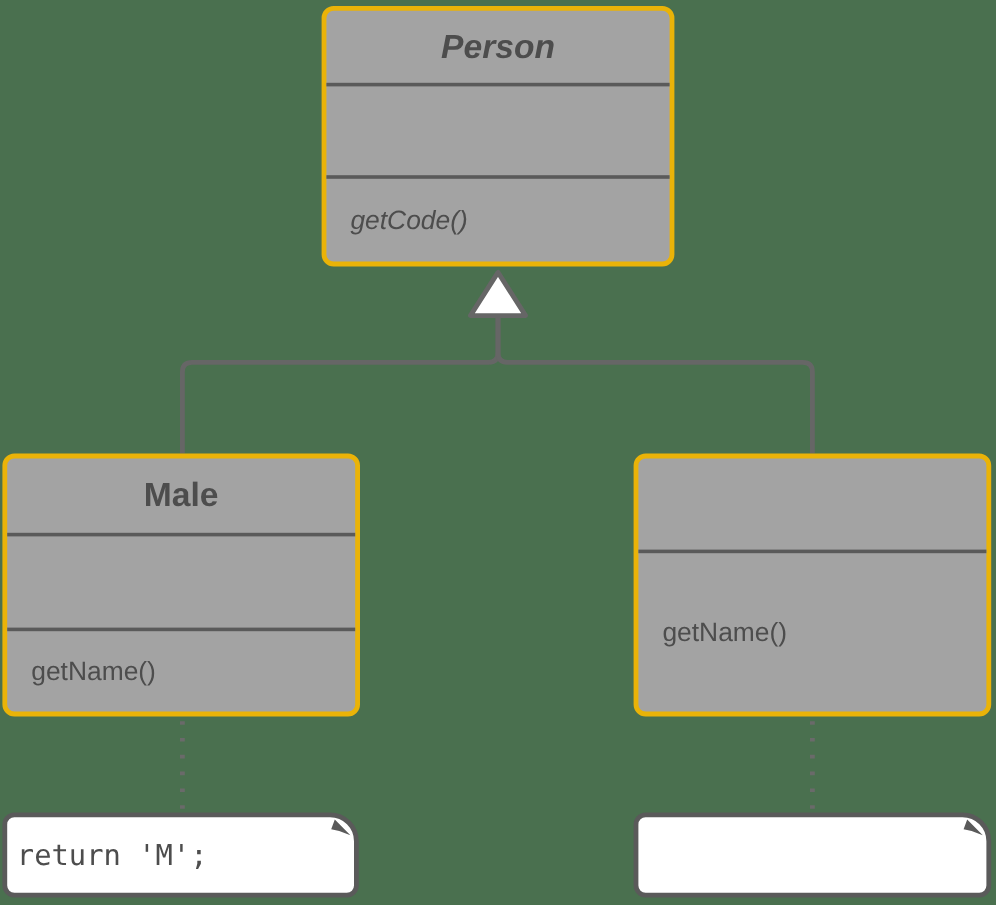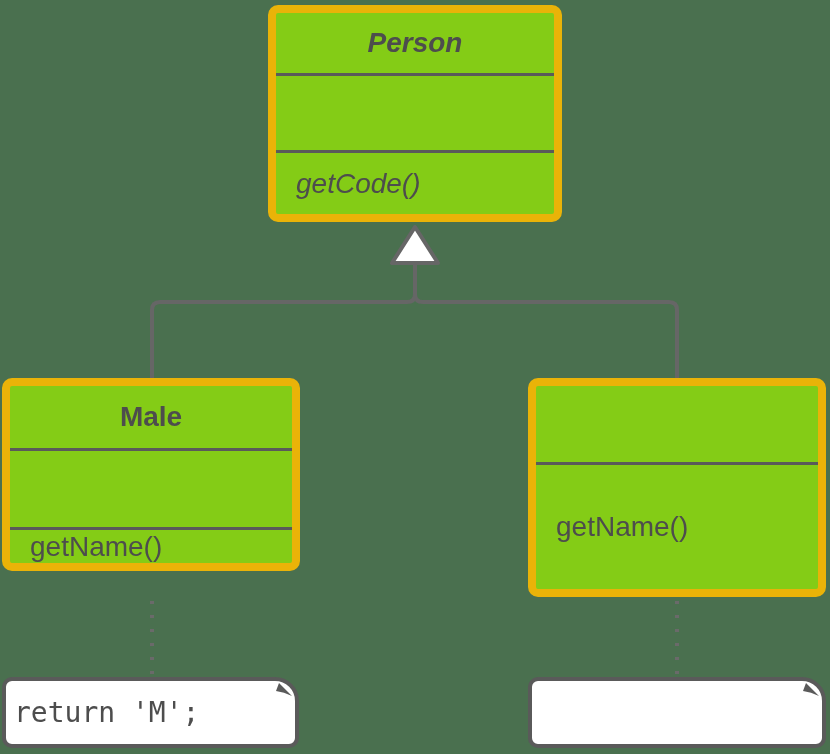--- a/index.html
+++ b/index.html
@@ -12,22 +12,22 @@
     position:relative;width:830px;height:754px;
     background:#4a704f;
   }
   svg.connector-layer{
     position:absolute;left:0;top:0;width:830px;height:754px;
     pointer-events:none;
   }
   svg.connector-layer *{pointer-events:auto;}
   .uml-class{
     position:absolute;
-    background:#84cc16;
-    border:8px solid #eab308;
+    background:#a3a3a3;
+    border:4px solid #eab308;
     border-radius:10px;
     display:flex;flex-direction:column;
     color:#4d4d4d;
     box-sizing:border-box;
   }
   .uml-title{
     display:flex;align-items:center;justify-content:center;
     font-weight:bold;font-size:28px;
     border-bottom:3px solid #5a5a5a;
     height:62px;flex:0 0 auto;
@@ -35,41 +35,41 @@
   .uml-class.person .uml-title{font-style:italic;height:60px;}
   .uml-attrs{
     border-bottom:3px solid #5a5a5a;
     height:76px;flex:0 0 auto;
   }
   .uml-class.person .uml-attrs{height:74px;}
   .uml-methods{
     flex:1 1 auto;
     display:flex;align-items:center;
     padding-left:20px;
-    font-size:28px;
+    font-size:22px;
   }
   .uml-class.person .uml-methods{font-style:italic;}
   .note{
     position:absolute;
     background:#ffffff;
     border:4px solid #5a5a5a;
     border-radius:10px 24px 10px 10px;
     box-sizing:border-box;
     display:flex;align-items:center;
     padding-left:8px;
     font-family:"DejaVu Sans Mono","Liberation Mono",monospace;
-    font-size:28px;
+    font-size:24px;
     color:#4d4d4d;
     white-space:pre;
   }
   .note .fold{
     position:absolute;top:-1px;right:-1px;width:26px;height:26px;
   }
   .pos-person{left:268px;top:5px;width:294px;height:217px;}
-  .pos-male{left:2px;top:378px;width:298px;height:193px;border-radius:10px;}
+  .pos-male{left:2px;top:378px;width:298px;height:219px;border-radius:10px;}
   .pos-female{left:528px;top:378px;width:298px;height:219px;}
   .pos-note-male{left:2px;top:677px;width:297px;height:71px;}
   .pos-note-female{left:528px;top:677px;width:298px;height:71px;}
 </style>
 </head>
 <body>
 
 <div class="canvas">
 
   <svg class="connector-layer" viewBox="0 0 830 754" xmlns="http://www.w3.org/2000/svg">

